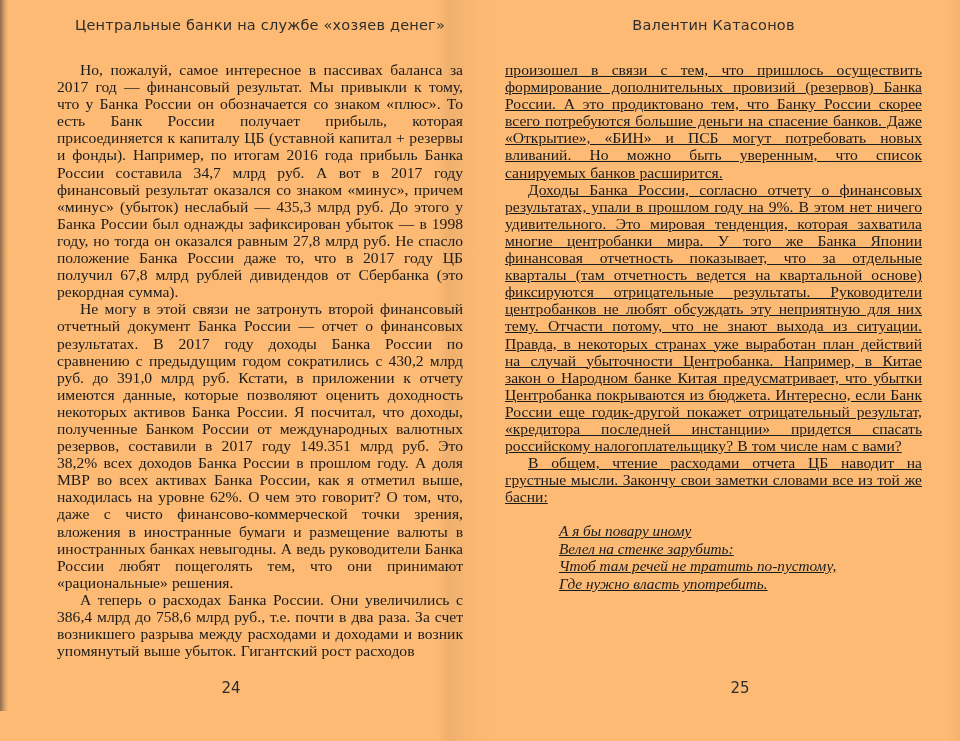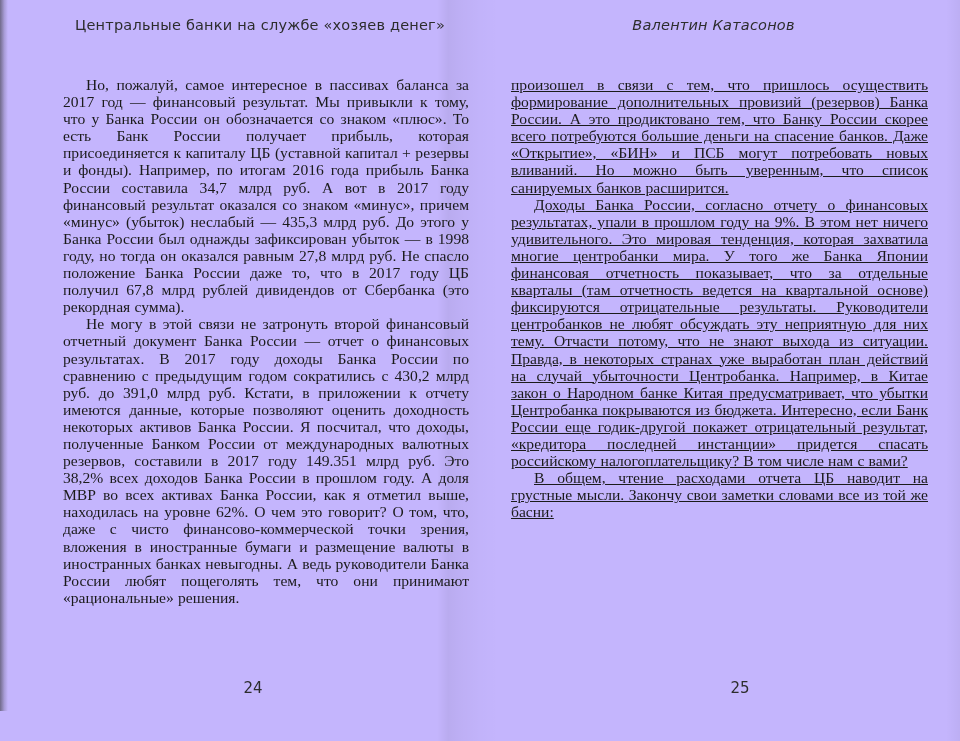--- a/index.html
+++ b/index.html
@@ -4,21 +4,21 @@
 <style>
   html, body {
     margin: 0;
     padding: 0;
     background: #f2f2f0;
   }
   .spread {
     position: relative;
     width: 960px;
     height: 741px;
-    background: #c4b5fd;
+    background: #fdba74;
     overflow: hidden;
     font-family: "Liberation Serif", serif;
   }
   
   .edge-left {
     position: absolute;
     left: 0; top: 0;
     width: 8px; height: 96%;
     background: linear-gradient(to right, rgba(45,45,45,0.55), rgba(45,45,45,0.18) 55%, rgba(45,45,45,0));
     pointer-events: none;
@@ -46,27 +46,26 @@
     position: absolute;
     top: 17px;
     font-family: "DejaVu Sans", sans-serif;
     font-size: 14.5px;
     letter-spacing: 0.2px;
     color: #2d2d2d;
     text-align: center;
     white-space: nowrap;
   }
   .running-head.left  { left: 57px;  width: 406px; }
-  .running-head.right { left: 505px; width: 417px; font-style: italic; }
+  .running-head.right { left: 505px; width: 417px; }
 
   .page-body {
     position: absolute;
-    top: 76px;
+    top: 61px;
     color: #1b1b1b;
-    margin-left: 6px;
   }
   .page-body.left  { left: 57px;  width: 406px; }
   .page-body.right { left: 505px; width: 417px; text-decoration: underline; }
 
   .page-body p {
     margin: 0;
     font-size: 15.6px;
     line-height: 17.1px;
     text-align: justify;
     word-spacing: 0.3px;
@@ -86,44 +85,51 @@
   }
 
   .page-number {
     position: absolute;
     top: 679px;
     font-family: "DejaVu Sans", sans-serif;
     font-size: 15px;
     color: #2d2d2d;
     text-align: center;
   }
-  .page-number.left  { left: 68px;  width: 370px; }
+  .page-number.left  { left: 46px;  width: 370px; }
   .page-number.right { left: 505px; width: 470px; }
 </style>
 </head>
 <body>
 
 <div class="spread">
 
   <div class="edge-left"></div>
   <div class="gutter-shadow"></div>
   <div class="edge-right"></div>
 
   <div class="running-head left">Центральные банки на службе «хозяев денег»</div>
 
   <div class="running-head right">Валентин Катасонов</div>
 
   <div class="page-body left">
     <p class="indent">Но, пожалуй, самое интересное в пассивах баланса за 2017 год — финансовый результат. Мы привыкли к тому, что у Банка России он обозначается со знаком «плюс». То есть Банк России получает прибыль, которая присоединяется к капиталу ЦБ (уставной капитал + резервы и фонды). Например, по итогам 2016 года прибыль Банка России составила 34,7 млрд руб. А вот в 2017 году финансовый результат оказался со знаком «минус», причем «минус» (убыток) неслабый — 435,3 млрд руб. До этого у Банка России был однажды зафиксирован убыток — в 1998 году, но тогда он оказался равным 27,8 млрд руб. Не спасло положение Банка России даже то, что в 2017 году ЦБ получил 67,8 млрд рублей дивидендов от Сбербанка (это рекордная сумма).</p>
     <p class="indent">Не могу в этой связи не затронуть второй финансовый отчетный документ Банка России — отчет о финансовых результатах. В 2017 году доходы Банка России по сравнению с предыдущим годом сократились с 430,2 млрд руб. до 391,0 млрд руб. Кстати, в приложении к отчету имеются данные, которые позволяют оценить доходность некоторых активов Банка России. Я посчитал, что доходы, полученные Банком России от международных валютных резервов, составили в 2017 году 149.351 млрд руб. Это 38,2% всех доходов Банка России в прошлом году. А доля МВР во всех активах Банка России, как я отметил выше, находилась на уровне 62%. О чем это говорит? О том, что, даже с чисто финансово-коммерческой точки зрения, вложения в иностранные бумаги и размещение валюты в иностранных банках невыгодны. А ведь руководители Банка России любят пощеголять тем, что они принимают «рациональные» решения.</p>
+    <p class="indent">А теперь о расходах Банка России. Они увеличились с 386,4 млрд до 758,6 млрд руб., т.е. почти в два раза. За счет возникшего разрыва между расходами и доходами и возник упомянутый выше убыток. Гигантский рост расходов</p>
   </div>
 
   <div class="page-body right">
     <p>произошел в связи с тем, что пришлось осуществить формирование дополнительных провизий (резервов) Банка России. А это продиктовано тем, что Банку России скорее всего потребуются большие деньги на спасение банков. Даже «Открытие», «БИН» и ПСБ могут потребовать новых вливаний. Но можно быть уверенным, что список санируемых банков расширится.</p>
     <p class="indent">Доходы Банка России, согласно отчету о финансовых результатах, упали в прошлом году на 9%. В этом нет ничего удивительного. Это мировая тенденция, которая захватила многие центробанки мира. У того же Банка Японии финансовая отчетность показывает, что за отдельные кварталы (там отчетность ведется на квартальной основе) фиксируются отрицательные результаты. Руководители центробанков не любят обсуждать эту неприятную для них тему. Отчасти потому, что не знают выхода из ситуации. Правда, в некоторых странах уже выработан план действий на случай убыточности Центробанка. Например, в Китае закон о Народном банке Китая предусматривает, что убытки Центробанка покрываются из бюджета. Интересно, если Банк России еще годик-другой покажет отрицательный результат, «кредитора последней инстанции» придется спасать российскому налогоплательщику? В том числе нам с вами?</p>
     <p class="indent">В общем, чтение расходами отчета ЦБ наводит на грустные мысли. Закончу свои заметки словами все из той же басни:</p>
+    <div class="verse">
+      <div class="verse-line">А я бы повару иному</div>
+      <div class="verse-line">Велел на стенке зарубить:</div>
+      <div class="verse-line">Чтоб там речей не тратить по-пустому,</div>
+      <div class="verse-line">Где нужно власть употребить.</div>
+    </div>
   </div>
 
   <div class="page-number left">24</div>
 
   <div class="page-number right">25</div>
 
 </div>
 
 </body></html>

